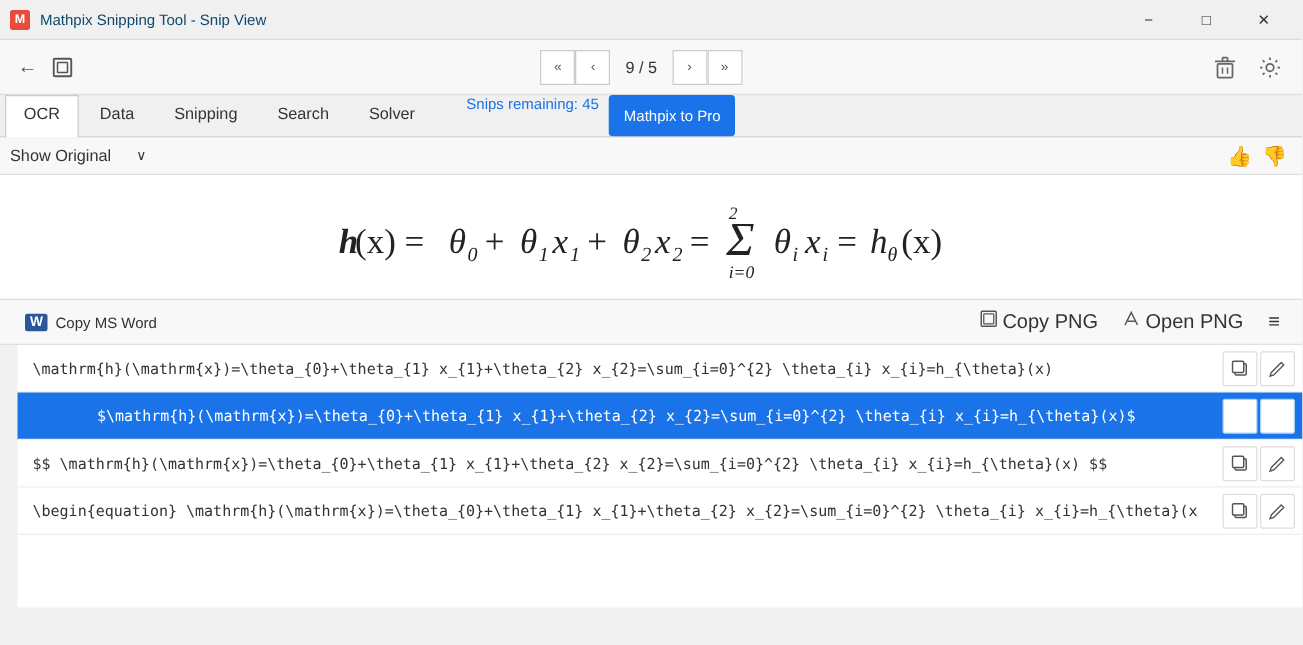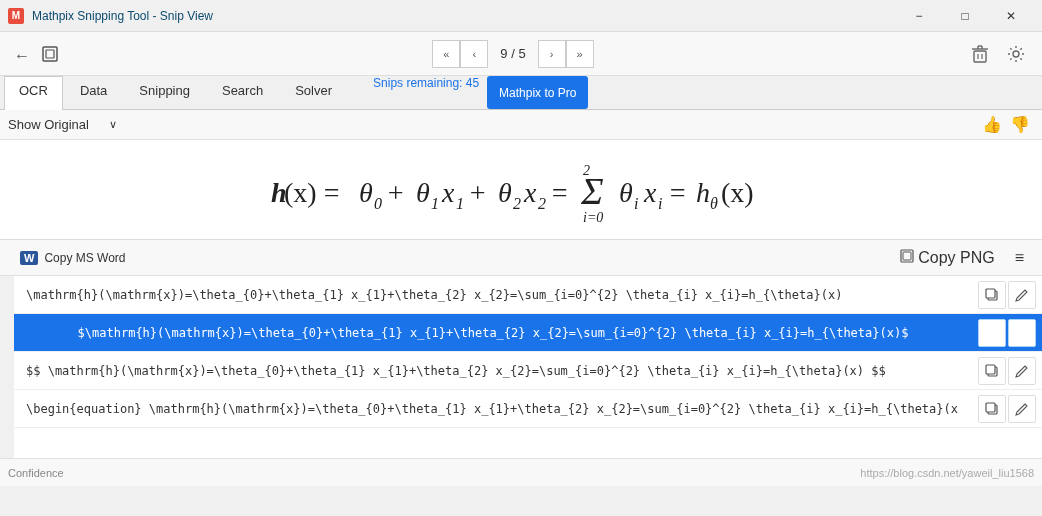--- a/index.html
+++ b/index.html
@@ -382,20 +382,29 @@
     <div class="copy-toolbar-spacer"></div>
     <button class="copy-png-btn">
       <span>
         <svg width="14" height="14" viewBox="0 0 14 14" fill="none">
             <rect x="1" y="1" width="12" height="12" rx="1" stroke="#555" stroke-width="1.2" fill="none"></rect>
             <rect x="3" y="3" width="8" height="8" rx="0.5" stroke="#555" stroke-width="1" fill="none"></rect>
           </svg>
       </span>
       <span>Copy PNG</span>
     </button>
+    <button class="open-png-btn">
+      <span>
+        <svg width="14" height="14" viewBox="0 0 14 14" fill="none">
+            <path d="M2 12L7 2L12 12" stroke="#555" stroke-width="1.2" fill="none"></path>
+            <line x1="4" y1="9" x2="10" y2="9" stroke="#555" stroke-width="1.2"></line>
+          </svg>
+      </span>
+      <span>Open PNG</span>
+    </button>
     <button class="settings-btn">
       <span>≡</span>
     </button>
   </div>
 
   <div class="formula-list">
     <div class="formula-row">
       <span class="formula-text">\mathrm{h}(\mathrm{x})=\theta_{0}+\theta_{1}  x_{1}+\theta_{2}  x_{2}=\sum_{i=0}^{2}  \theta_{i}  x_{i}=h_{\theta}(x)</span>
       <div class="formula-actions">
         <button class="formula-action-btn" title="Copy">
@@ -454,19 +463,14 @@
         </button>
         <button class="formula-action-btn" title="Edit">
           <svg width="14" height="14" viewBox="0 0 14 14" fill="none">
               <path d="M2 10L10 2l2 2L4 12l-3 1z" stroke="#555" stroke-width="1.1" fill="none"></path>
             </svg>
         </button>
       </div>
     </div>
   </div>
 
-  <div class="confidence-bar">
-    <span>Confidence</span>
-    <div class="confidence-bar-spacer"></div>
-    <span class="watermark">https://blog.csdn.net/yaweil_liu1568</span>
-  </div>
 
 </div>
 
 </body></html>

